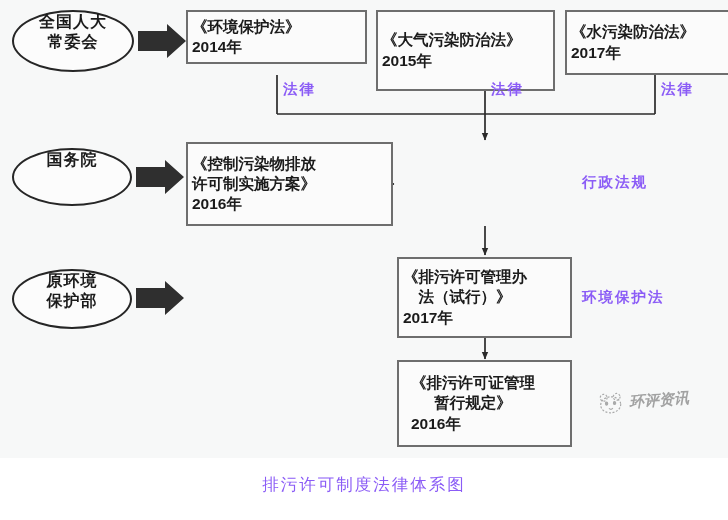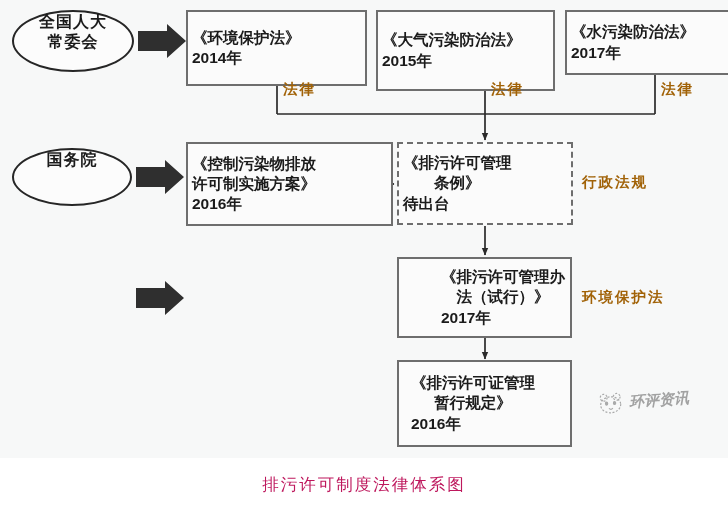--- a/index.html
+++ b/index.html
@@ -76,34 +76,34 @@
     padding: 0 4px;
     white-space: pre-line;
   }
 
   
   .tier-label {
     position: absolute;
     font-family: "DejaVu Serif", "Liberation Serif", serif;
     font-size: 14.5px;
     font-weight: 700;
-    color: #a16207;
+    color: #8b5cf6;
     letter-spacing: 2px;
     white-space: nowrap;
   }
 
   
   #figure-caption {
     position: absolute;
     left: 0;
     top: 16px;
     width: 728px;
     text-align: center;
     font-size: 16.5px;
-    color: #be185d;
+    color: #8b5cf6;
     letter-spacing: 2px;
   }
 
   
   #watermark {
     position: absolute;
     left: 598px;
     top: 390px;
     display: flex;
     align-items: center;
@@ -171,22 +171,26 @@
 
     <div class="node actor" style="left:12px; top:10px; width:122px; height:62px;">
       <span class="doc-text">全国人大
 常委会</span>
     </div>
 
     <div class="node actor" style="left:12px; top:148px; width:120px; height:58px;">
       <span class="doc-text">国务院</span>
     </div>
 
-
-    <div class="node doc-box" style="left:186px; top:10px; width:181px; height:76px; flex-direction:column;">
+    <div class="node actor" style="left:12px; top:269px; width:120px; height:60px;">
+      <span class="doc-text">原环境
+保护部</span>
+    </div>
+
+    <div class="node doc-box" style="left:186px; top:10px; width:181px; height:54px; flex-direction:column;">
       <span class="doc-text">《环境保护法》</span>
       <span class="doc-text">2014年</span>
     </div>
 
     <div class="node doc-box" style="left:376px; top:10px; width:179px; height:81px; flex-direction:column;">
       <span class="doc-text">《大气污染防治法》</span>
       <span class="doc-text">2015年</span>
     </div>
 
     <div class="node doc-box" style="left:565px; top:10px; width:172px; height:65px; flex-direction:column;">
@@ -198,29 +202,24 @@
     <div class="tier-label" style="left:491px; top:80px;">法律</div>
     <div class="tier-label" style="left:661px; top:80px;">法律</div>
 
     <div class="node doc-box" style="left:186px; top:142px; width:207px; height:84px; flex-direction:column;">
       <span class="doc-text">《控制污染物排放
 许可制实施方案》</span>
       <span class="doc-text">2016年</span>
     </div>
 
 
-    <div class="node doc-box pending" style="left:397px; top:142px; width:176px; height:83px; flex-direction:column;">
-      <span class="doc-text">《排污许可管理
-条例》</span>
-      <span class="doc-text">待出台</span>
-    </div>
 
     <div class="tier-label" style="left:582px; top:173px;">行政法规</div>
 
-    <div class="node doc-box" style="left:397px; top:257px; width:175px; height:81px; flex-direction:column;padding-left:38px;">
+    <div class="node doc-box" style="left:397px; top:257px; width:175px; height:81px; flex-direction:column;">
       <span class="doc-text">《排污许可管理办
 法（试行）》</span>
       <span class="doc-text">2017年</span>
     </div>
 
     <div class="tier-label" style="left:582px; top:288px;">环境保护法</div>
 
     <div class="node doc-box" style="left:397px; top:360px; width:175px; height:87px; flex-direction:column;padding-left:8px;">
       <span class="doc-text">《排污许可证管理
 暂行规定》</span>

